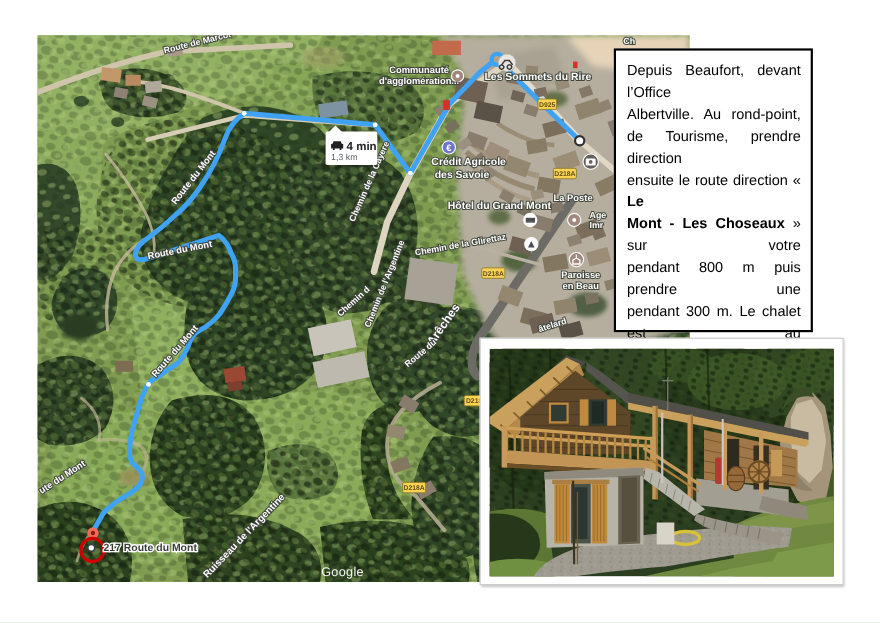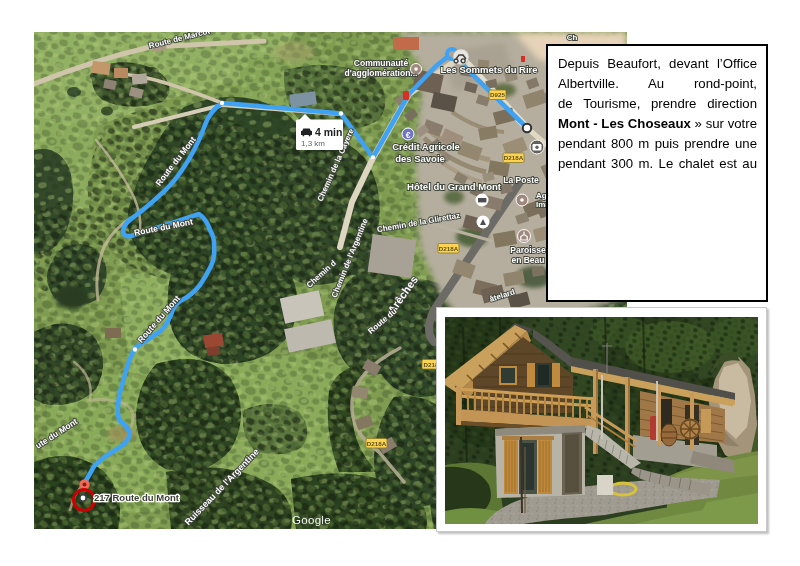--- a/index.html
+++ b/index.html
@@ -357,25 +357,26 @@
     <polygon points="265,88 277,88 271,82" fill="#fff"></polygon>
     <rect x="262" y="87.5" width="47" height="30.5" fill="#fff" rx="1.5" style="filter:drop-shadow(0 1px 1px rgba(0,0,0,0.3))"></rect>
     <g fill="#202124">
       <path d="M267,103 h1.6 v1.3 h1.6 v-1.3 h4.6 v1.3 h1.6 v-1.3 h1.6 v-4 l-1.3,-0.3 -1,-2.2 h-6.4 l-1,2.2 -1.3,0.3 z"></path>
       <text x="281" y="104" font-size="10.5" font-weight="bold">4 min</text>
       <text x="267" y="113.5" font-size="8" fill="#5f6368" font-weight="normal">1,3 km</text>
     </g>
   </g>
 </svg>
 
-<div class="abs" style="left:546px;top:44px;width:222px;height:258px;background:#fff;border:2px solid #000;box-sizing:border-box;padding:8px 9px 0 10px">
+<div class="abs" style="left:558px;top:44px;width:181px;height:258px;background:#fff;border:2px solid #000;box-sizing:border-box;padding:8px 9px 0 10px">
   <div id="dirs" style="font-size:13.2px;line-height:19.9px;color:#000;">
     <div class="jl">Depuis Beaufort, devant l’Office</div>
     <div class="jl">Albertville. Au rond-point,</div>
     <div class="jl">de Tourisme, prendre direction</div>
+    <div class="jl">ensuite le route direction « <b>Le</b></div>
     <div class="jl"><b>Mont - Les Choseaux</b> » sur votre</div>
     <div class="jl">pendant 800 m puis prendre une</div>
     <div class="jl">pendant 300 m. Le chalet est au</div>
   </div>
 </div>
 <style>.jl{text-align:justify;text-align-last:justify}</style>
 
 <div class="abs" style="left:436px;top:307px;width:329px;height:223px;background:#fff;border:1px solid #c8c8c8;box-shadow:1.5px 1.5px 2px rgba(0,0,0,0.25)">
 <svg class="abs" style="left:8px;top:9px" width="313" height="207" viewBox="0 0 313 207">
 

